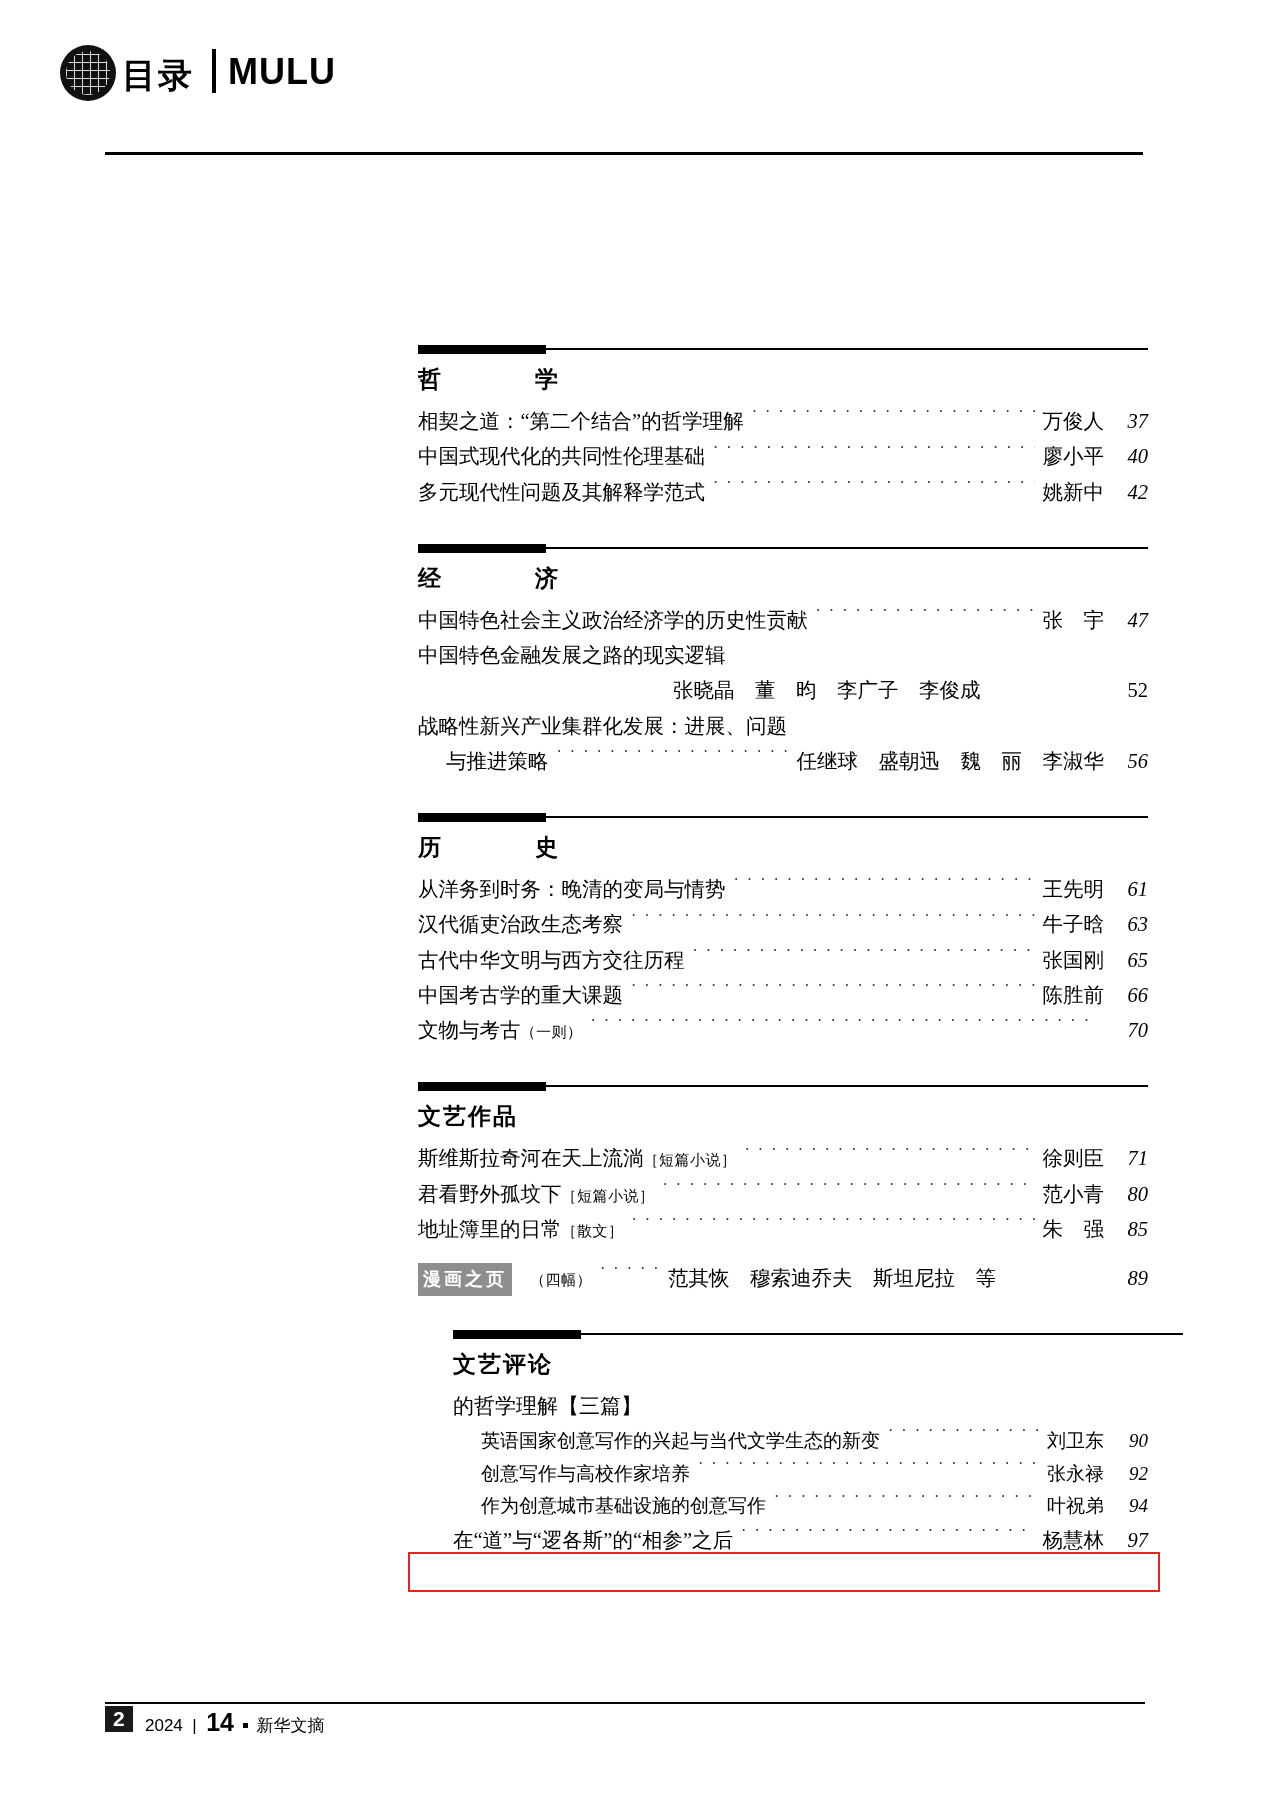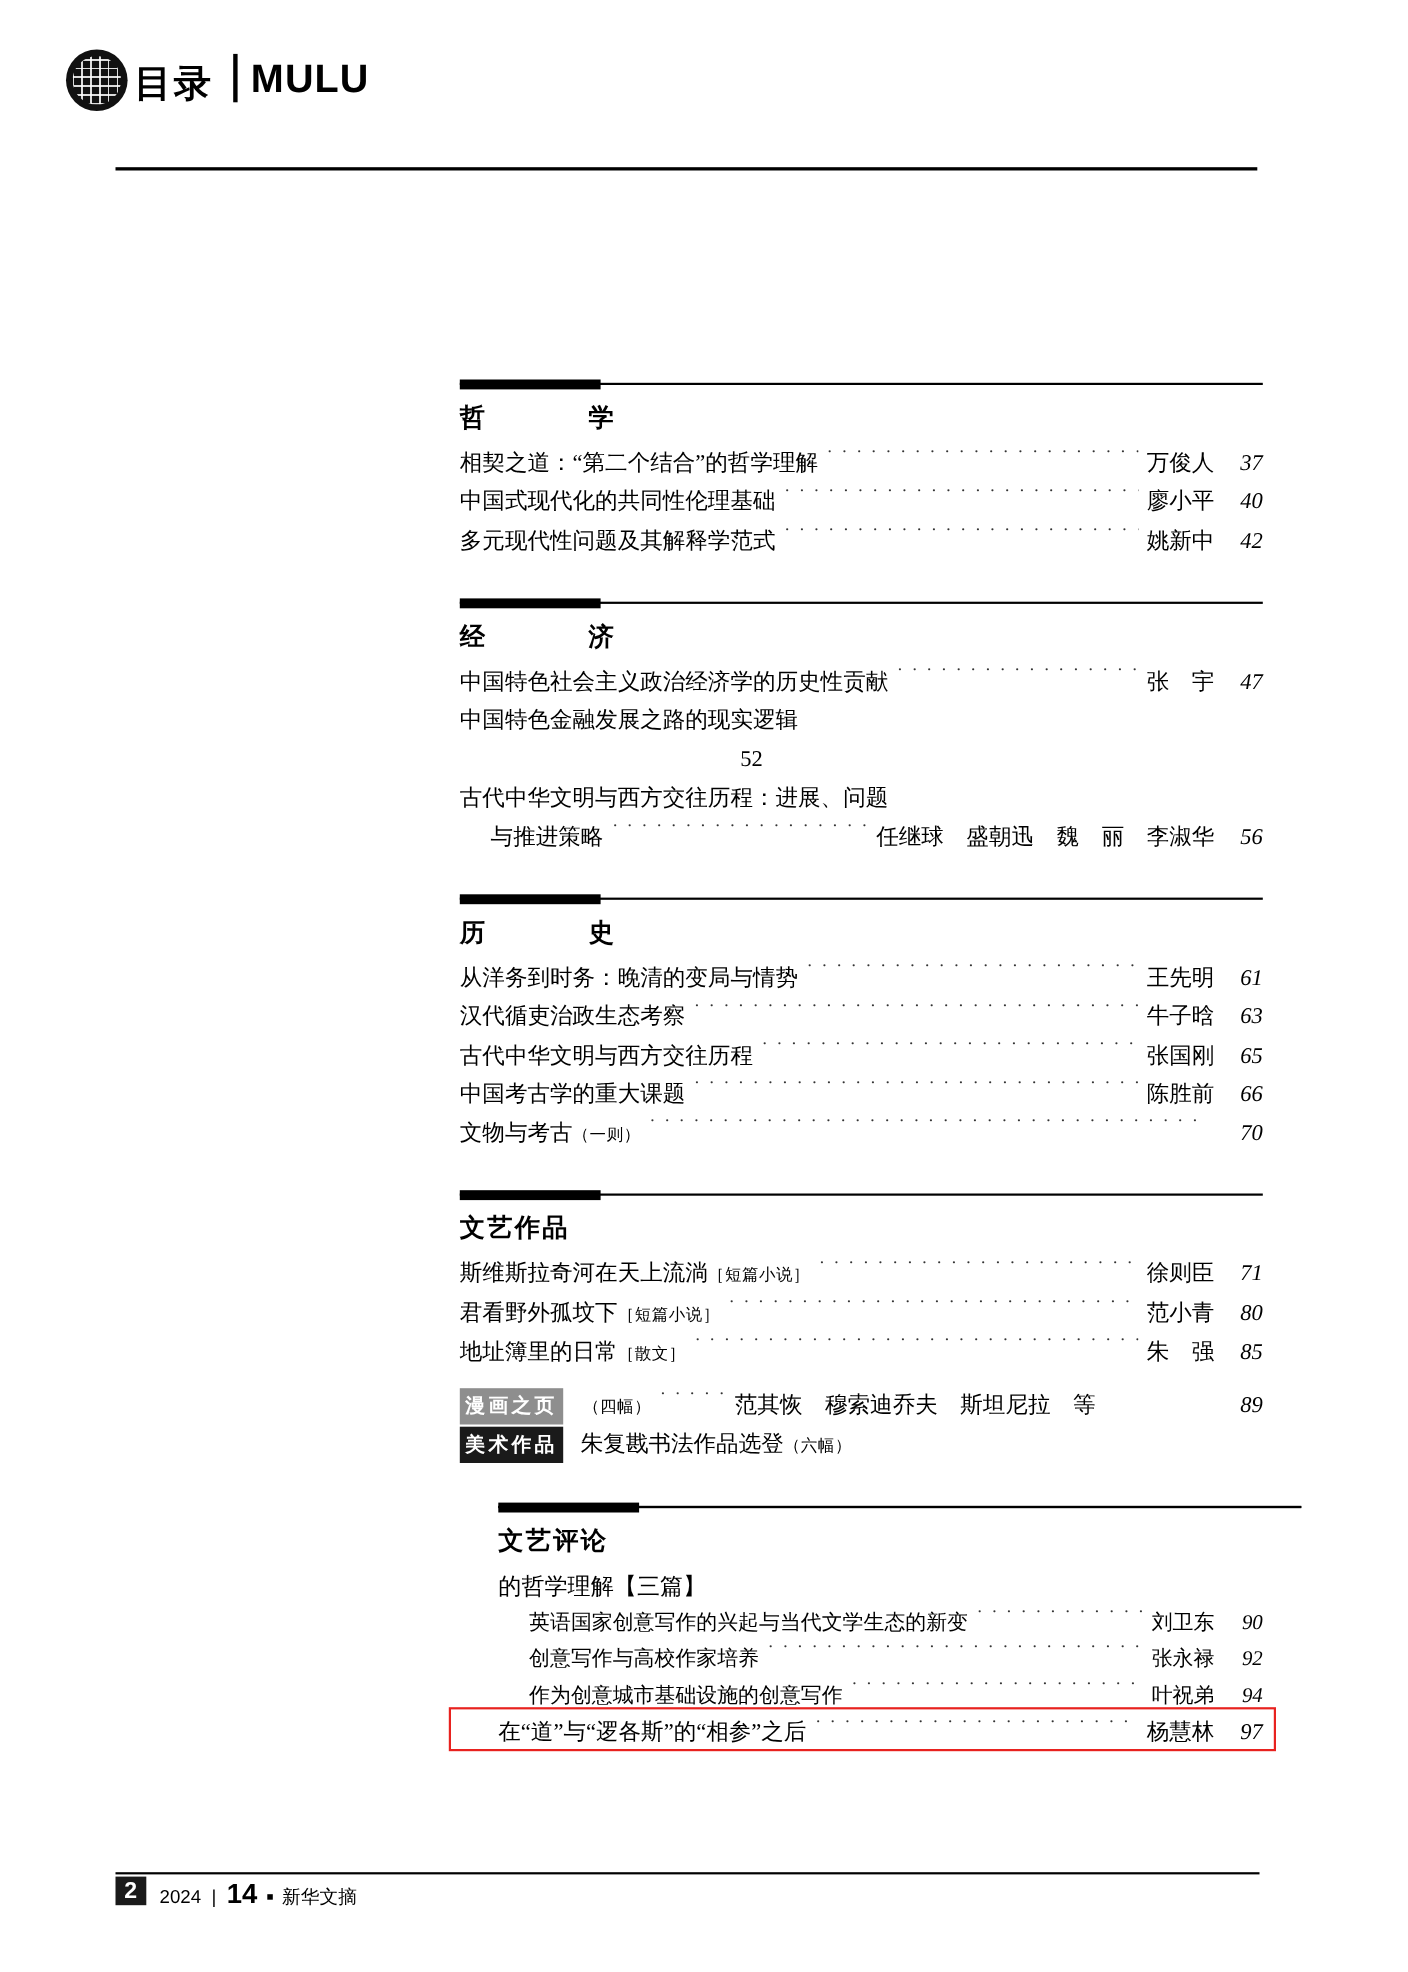--- a/index.html
+++ b/index.html
@@ -314,24 +314,25 @@
     </div>
     <div class="entry noleader">
       <span class="title">中国特色金融发展之路的现实逻辑</span>
       <span class="leader"></span>
       <span class="authors"></span>
       <span class="page"></span>
     </div>
     <div class="cont-line">
       <span class="spacer" style="width:215px;"></span>
       <span class="leader" style="flex:0 0 40px;"></span>
+      <span class="authors" style="flex:1 1 auto;">张晓晶　董　昀　李广子　李俊成</span>
       <span class="page">52</span>
     </div>
     <div class="entry noleader">
-      <span class="title">古代中华文明与西方交往历程：进展、问题</span>
+      <span class="title">战略性新兴产业集群化发展：进展、问题</span>
       <span class="leader"></span>
       <span class="authors"></span>
       <span class="page"></span>
     </div>
     <div class="entry indent">
       <span class="title">与推进策略</span>
       <span class="leader"></span>
       <span class="authors">任继球　盛朝迅　魏　丽　李淑华</span>
       <span class="page">56</span>
     </div>
@@ -405,28 +406,20 @@
     </div>
 
     <div style="height:14px;"></div>
 
     <div class="entry">
       <span class="badge">漫画之页</span>
       <span class="brack" style="margin-left:18px;">（四幅）</span>
       <span class="leader" style="flex:0 0 60px;"></span>
       <span class="authors" style="flex:1 1 auto;">范其恢　穆索迪乔夫　斯坦尼拉　等</span>
       <span class="page">89</span>
-    </div>
-    <div class="entry noleader">
-      <span class="badge dark">美术作品</span>
-      <span class="title" style="margin-left:16px;">朱复戡书法作品选登</span>
-      <span class="brack">（六幅）</span>
-      <span class="leader"></span>
-      <span class="authors"></span>
-      <span class="page"></span>
     </div>
   </div>
 
   <div class="section" style="margin-top:34px;margin-left:35px;">
     <div class="sec-rule">
         <div class="thin"></div>
         <div class="thin"></div>
         <div class="thick"></div>
       </div>
     <div class="sec-title" style="letter-spacing:2px;">文艺评论</div>

